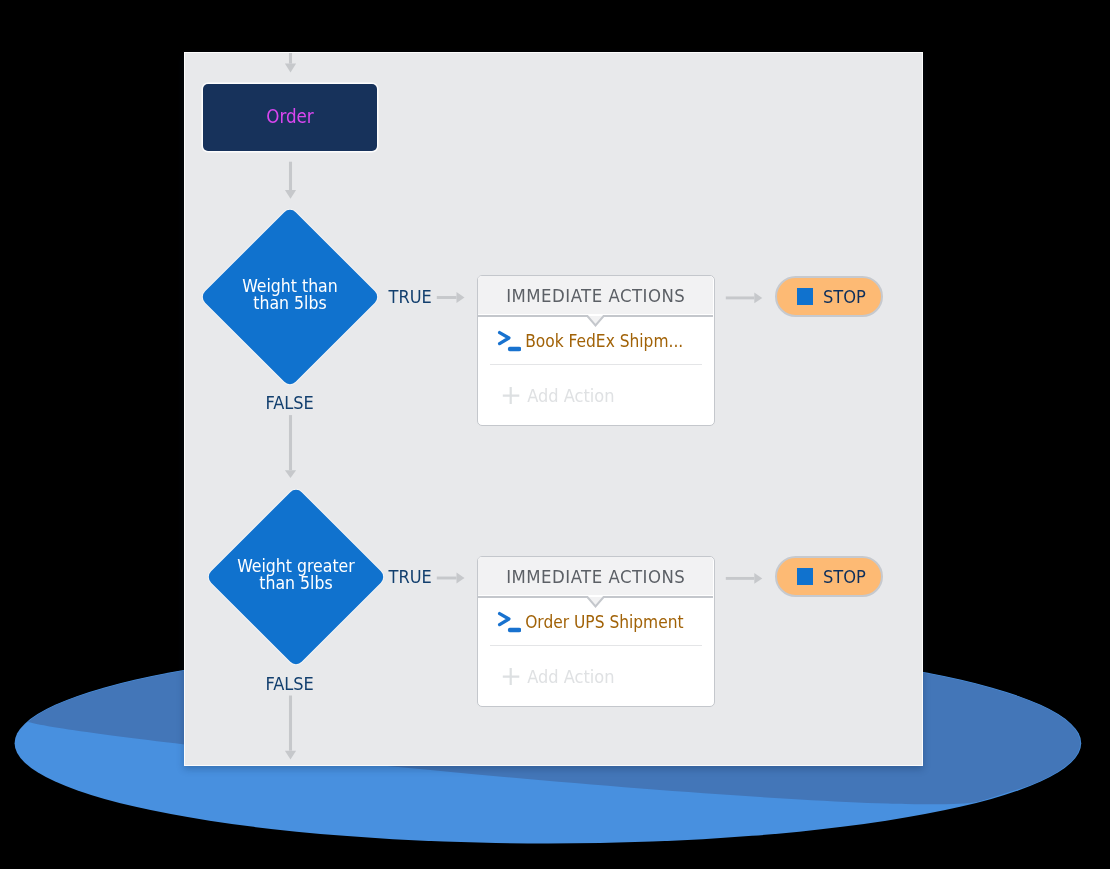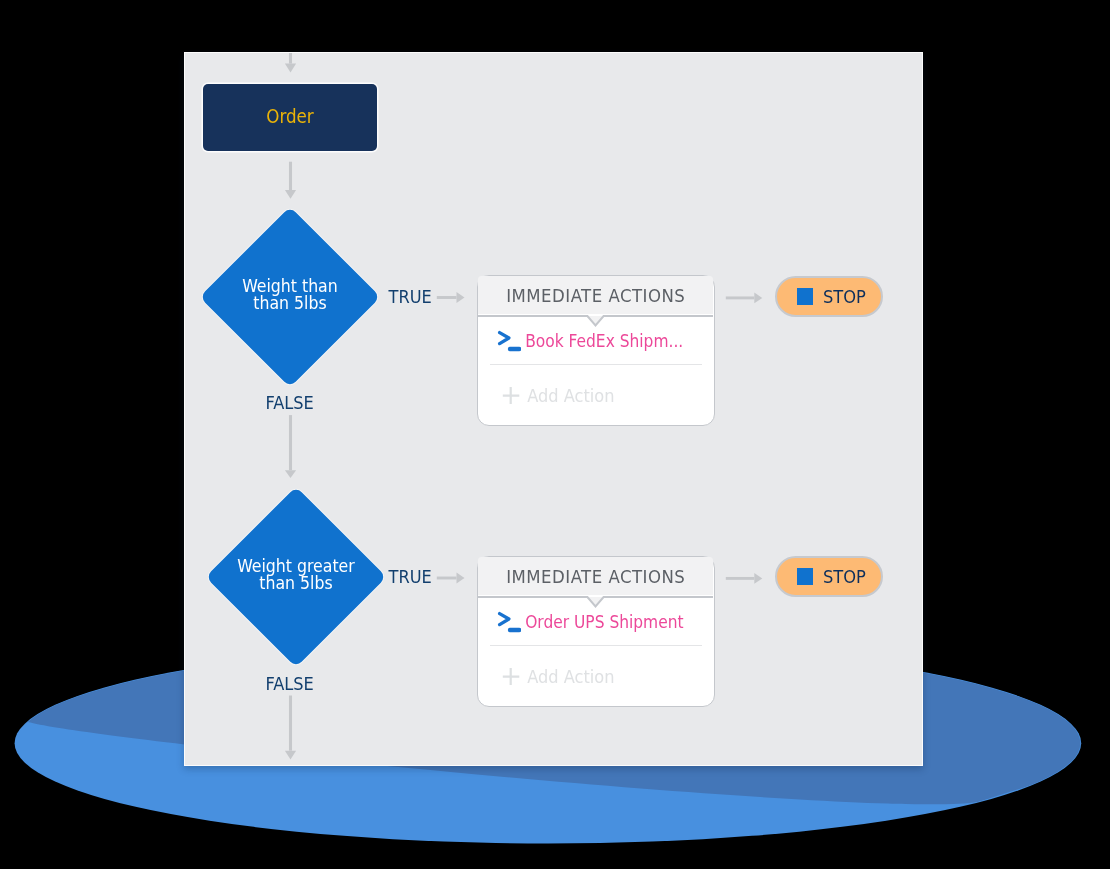--- a/index.html
+++ b/index.html
@@ -13,21 +13,21 @@
   #canvas{position:absolute;left:184px;top:52px;width:737px;height:712px;
           background:#e8e9eb;overflow:hidden;box-sizing:content-box;
           border:1px solid #fcfcfc;
           box-shadow:0 3px 7px rgba(10,35,70,0.28);}
 
   
   #order{position:absolute;left:18px;top:31px;width:174px;height:67px;
          background:#17325b;border-radius:5px;
          box-shadow:0 0 0 1.5px #fdfdfd;
          display:flex;align-items:center;justify-content:center;}
-  #order .lbl{color:#eab308;font-size:18.6px;position:relative;top:-0.7px;text-align:center;}
+  #order .lbl{color:#d946ef;font-size:18.6px;position:relative;top:-0.7px;text-align:center;}
 
   .diamond{position:absolute;width:174px;height:174px;}
   .diamond .shape{position:absolute;left:50%;top:50%;width:128px;height:128px;
                   margin-left:-64px;margin-top:-64px;
                   background:#1072ce;border-radius:8px;transform:rotate(45deg);box-shadow:0 0 0 1px #f4f5f6;}
   .diamond .txt{position:absolute;left:-25px;right:-25px;top:50%;
                 transform:translateY(-50%);margin-top:-1.5px;text-align:center;color:#fff;
                 font-size:17.5px;line-height:17.6px;}
 
   #dia1{left:18px;top:157px;}
@@ -36,30 +36,30 @@
   .flowlabel{position:absolute;color:#123f6e;font-size:18px;white-space:nowrap;line-height:18px;}
   #true1{left:203.5px;top:234.5px;}
   #false1{left:80.5px;top:341px;}
   #true2{left:203.5px;top:515px;}
   #false2{left:80.5px;top:622px;}
   .row .ico{flex:0 0 auto;}
   .row .label{margin-left:0;}
 
   
   .card{position:absolute;width:238px;height:151px;background:#fff;
-        border:1.5px solid #c4c7cc;border-radius:12px;box-sizing:border-box;}
+        border:1.5px solid #c4c7cc;border-radius:5px;box-sizing:border-box;}
   .card .hd{position:absolute;left:0;top:0;width:235px;height:37.5px;
             background:#f2f2f3;
             border-radius:3.5px 3.5px 0 0;display:flex;align-items:center;
             justify-content:center;color:#5c6066;font-size:18.4px;letter-spacing:0.5px;text-indent:0.5px;padding-top:2px;box-sizing:border-box;}
   .card .notch{position:absolute;left:0;top:38.5px;width:235px;height:14px;}
   .row{position:absolute;left:0;display:flex;align-items:center;}
   .row.act{top:50.2px;height:30px;padding-left:19.2px;}
   .row.add{top:106.5px;height:26px;padding-left:23.8px;align-items:center;}
-  .row .label{font-size:17.2px;color:#ec4899;margin-left:4px;position:relative;top:-0.5px;}
+  .row .label{font-size:17.2px;color:#a16207;margin-left:4px;position:relative;top:-0.5px;}
   .divider{position:absolute;left:11.5px;top:87.5px;width:212px;height:1px;background:#e4e5e7;}
   .row.add .label{color:#dfe1e3;margin-left:7.5px;font-size:18px;}
 
   #card1{left:292px;top:222px;}
   #card2{left:292px;top:503px;}
 
   
   .stop{position:absolute;width:108px;height:41px;background:#fdba74;
         border:2px solid #c6c9ce;border-radius:21px;box-sizing:border-box;
         display:flex;align-items:center;}

